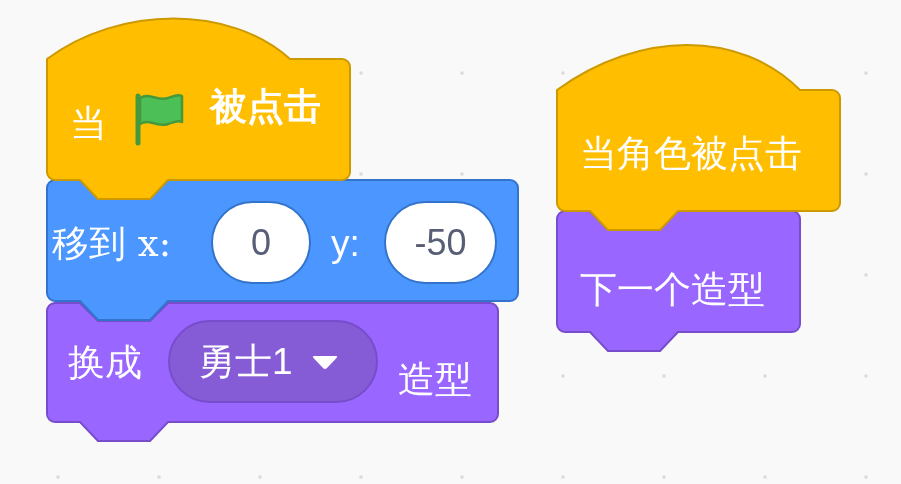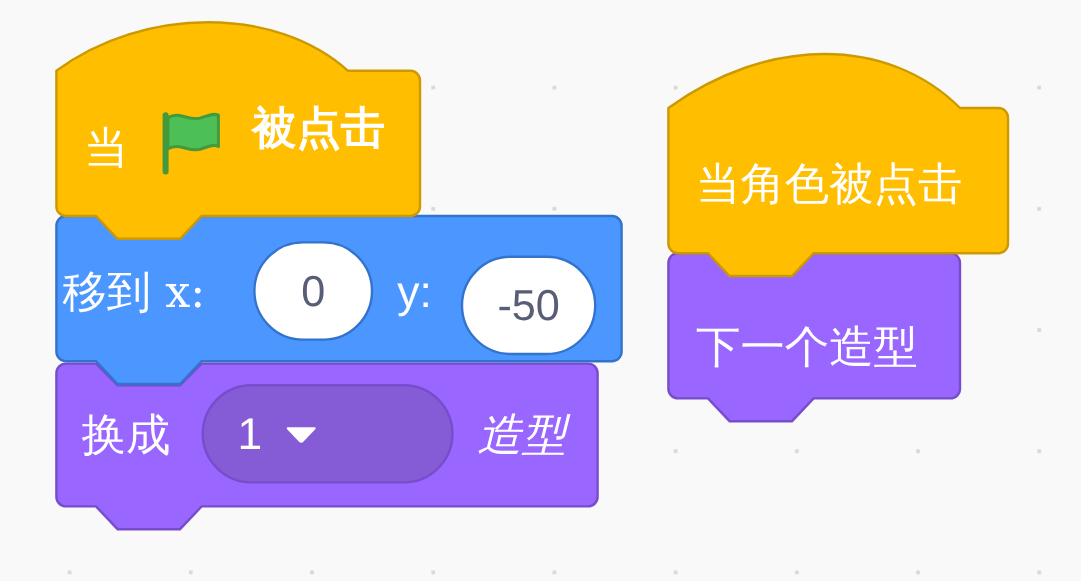--- a/index.html
+++ b/index.html
@@ -66,26 +66,27 @@
   <path d="M10,6 C20,0 28,10 38,6 C44,4 48,2 52,4 V30 C48,28 44,30 38,32 C28,36 20,26 10,32 Z" fill="#4CBF56" stroke="#45993D" stroke-width="2.5" stroke-linejoin="round"></path>
   <line x1="8" y1="4" x2="8" y2="51" stroke="#45993D" stroke-width="5" stroke-linecap="round"></line>
 </svg>
 <div class="lbl" style="left:210px; top:86px;font-weight:bold;">被点击</div>
 
 <div class="lbl" style="left:52px; top:224px;">
   <span>移到 x:</span>
 </div>
 <div class="field" style="left:211px; top:201px; width:100px; height:83px;">0</div>
 <div class="lbl sans" style="left:331px; top:224px;">y:</div>
-<div class="field" style="left:384px; top:213px; width:113px; height:83px;">-50</div>
+<div class="field" style="left:384px; top:201px; width:113px; height:83px;">-50</div>
 
 <div class="lbl" style="left:68px; top:343px;text-align:center;">换成</div>
 <div class="dropdown" style="left:168px; top:320px; width:210px; height:83px;">
+  <span class="dd-text">勇士</span>
     <span class="dd-num">1</span>
   <svg class="arrow" viewBox="0 0 28 18">
     <path d="M3,3 H25 Q27,3 25.5,5 L16,15 Q14,17 12,15 L2.5,5 Q1,3 3,3 Z" fill="#FFFFFF"></path>
   </svg>
 </div>
-<div class="lbl" style="left:398px; top:343px;font-style:italic;">造型</div>
+<div class="lbl" style="left:398px; top:360px;">造型</div>
 
 <div class="lbl" style="left:580px; top:134px;">当角色被点击</div>
 
 <div class="lbl" style="left:580px; top:270px;">下一个造型</div>
 
 </body></html>

